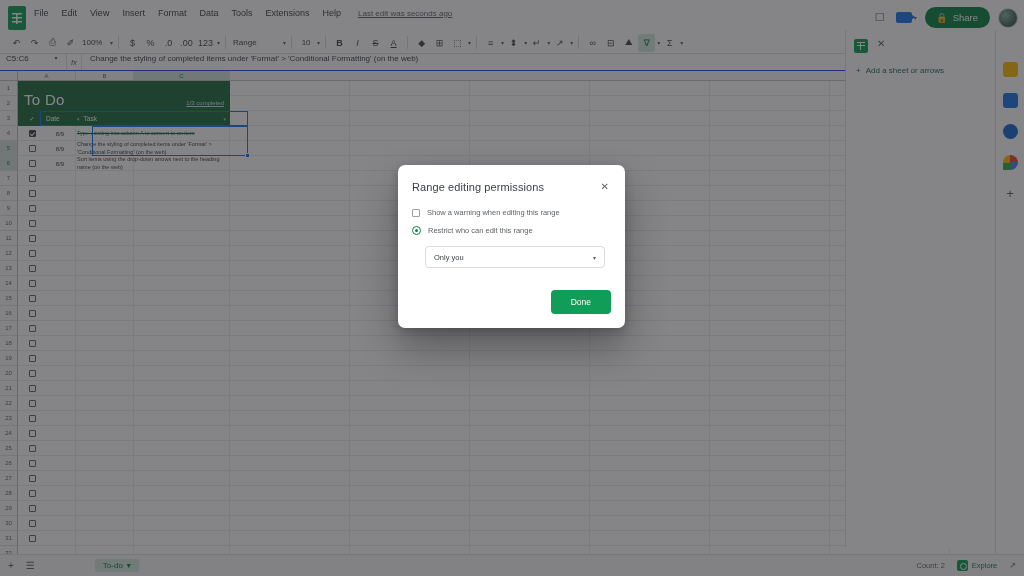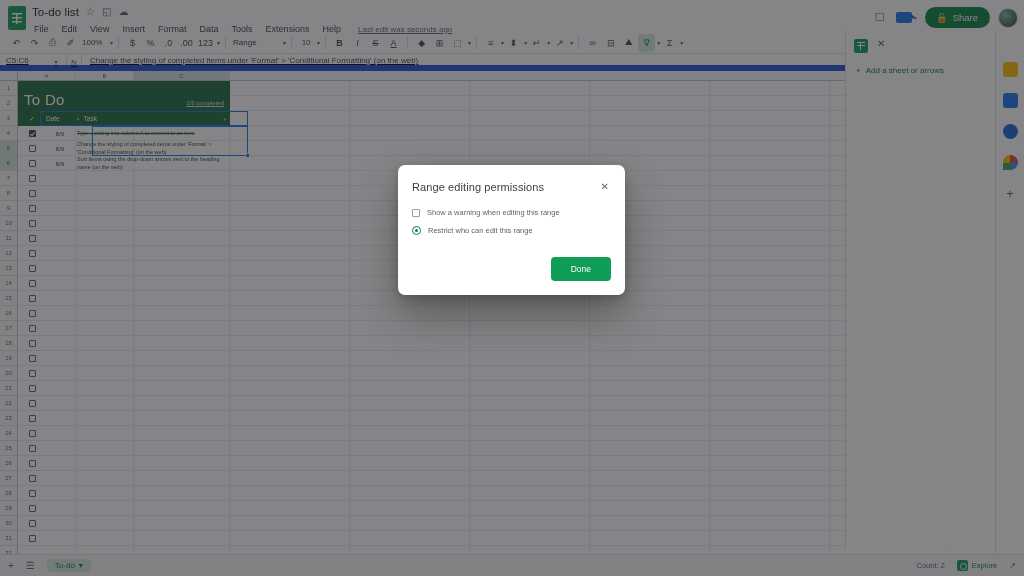--- a/index.html
+++ b/index.html
@@ -72,21 +72,21 @@
   .tb.sel { background: #d2e9dd; color: #0b8043; }
   .tb-sep { width: 1px; height: 13px; background: #dadce0; margin: 0 4px; }
   .tb-zoom { font-size: 8px; width: 28px; justify-content: flex-start; }
   .tb-font { font-size: 8px; width: 50px; justify-content: flex-start; color: #3c4043; }
   .tb-size { font-size: 8px; width: 18px; justify-content: center; }
   .tb-arr { font-size: 6px; color: #5f6368; margin-left: 1px; }
   .tb-u { text-decoration: underline; }
   .collapse { margin-left: auto; font-size: 9px; color: #5f6368; cursor: pointer; }
 
   
-  .fbar { display: flex; align-items: flex-end; height: 17px; border-bottom: 6px solid #1d4ed8; background: #fff; text-decoration: underline; }
+  .fbar { display: flex; align-items: flex-start; height: 17px; border-bottom: 1px solid #1d4ed8; background: #fff; }
   .namebox { width: 46px; font-size: 8px; color: #3c4043; padding-left: 6px; }
   .nb-arr { font-size: 6px; color: #5f6368; width: 20px; text-align: center; cursor: pointer; }
   .fx { font-size: 8px; color: #5f6368; font-style: italic; width: 16px; text-align: center; border-left: 1px solid #e0e0e0; border-right: 1px solid #e0e0e0; height: 100%; line-height: 17px; }
   .fcontent { font-size: 8px; color: #3c4043; padding-left: 8px; white-space: nowrap; }
 
   
   .gridwrap { position: relative; height: 500px; background: #fff; overflow: hidden; display: flex; }
   .rowhdr-col { width: 18px; flex: none; background: #f8f9fa; border-right: 1px solid #c0c0c0; }
   .corner { height: 10px; border-bottom: 1px solid #c0c0c0; background: #f8f9fa; }
   .rowhdr { height: 15px; border-bottom: 1px solid #e0e0e0; font-size: 6px; color: #5f6368;
@@ -174,21 +174,21 @@
   .rl-tasks { background: #1967d2; border-radius: 50%; }
   .rl-maps { background: conic-gradient(#ea4335 0 25%, #4285f4 25% 50%, #34a853 50% 75%, #fbbc04 75%); border-radius: 50% 50% 50% 0; }
   .rl-plus { color: #5f6368; font-size: 13px; }
 
   
   .bottombar { position: absolute; left: 0; bottom: 0; width: 1024px; height: 22px;
                border-top: 1px solid #e0e0e0; background: #f8f9fa;
                display: flex; align-items: center; padding: 0 8px; z-index: 22; }
   .bb-ic { font-size: 10px; color: #5f6368; margin-right: 12px; cursor: pointer; }
   .sheet-tab { display: flex; align-items: center; gap: 4px; font-size: 8px; color: #0b8043;
-               padding: 2px 8px; border-radius: 3px; background: #d2e9dd; cursor: pointer; }
+               padding: 2px 8px; border-radius: 3px; background: #d2e9dd; cursor: pointer; margin-left: 48px; }
   .bb-right { margin-left: auto; display: flex; align-items: center; gap: 12px; }
   .bb-count { font-size: 7.5px; color: #5f6368; }
   .explore { display: flex; align-items: center; gap: 4px; font-size: 7.5px; color: #0b8043; cursor: pointer; }
   .ex-ic { width: 11px; height: 11px; background: #0f9d58; border-radius: 2px; position: relative; }
   .ex-ic:after { content:""; position:absolute; left:3px; top:3px; width:5px; height:5px;
                  border:1.3px solid #fff; border-radius:50%; }
   .bb-arrow { font-size: 8px; color: #5f6368; cursor: pointer; }
 
   
   .modal {
@@ -220,26 +220,20 @@
             padding: 7px 20px; border-radius: 4px; cursor: pointer; font-family: inherit; }
 </style>
 </head>
 <body>
 
 <div id="app">
 
   <div class="topbar">
     <div class="sheets-logo"></div>
     <div class="title-block">
-      <div class="title-row">
-        <span class="doc-title">To-do list</span>
-        <span class="ticon">☆</span>
-        <span class="ticon">◱</span>
-        <span class="ticon">☁</span>
-      </div>
       <div class="menu-row">
         <span class="menu-item">File</span>
         <span class="menu-item">Edit</span>
         <span class="menu-item">View</span>
         <span class="menu-item">Insert</span>
         <span class="menu-item">Format</span>
         <span class="menu-item">Data</span>
         <span class="menu-item">Tools</span>
         <span class="menu-item">Extensions</span>
         <span class="menu-item">Help</span>
@@ -948,18 +942,22 @@
       <span class="m-close">✕</span>
     </div>
     <div class="m-opt">
       <span class="m-cb"></span>
       <span class="m-lbl">Show a warning when editing this range</span>
     </div>
     <div class="m-opt second">
       <span class="m-radio"></span>
       <span class="m-lbl">Restrict who can edit this range</span>
     </div>
+    <div class="m-select">
+      <span class="m-selval">Only you</span>
+      <span class="m-selarr">▾</span>
+    </div>
     <div class="m-foot">
       <button class="m-done">Done</button>
     </div>
   </div>
 
 </div>
 
 </body></html>

